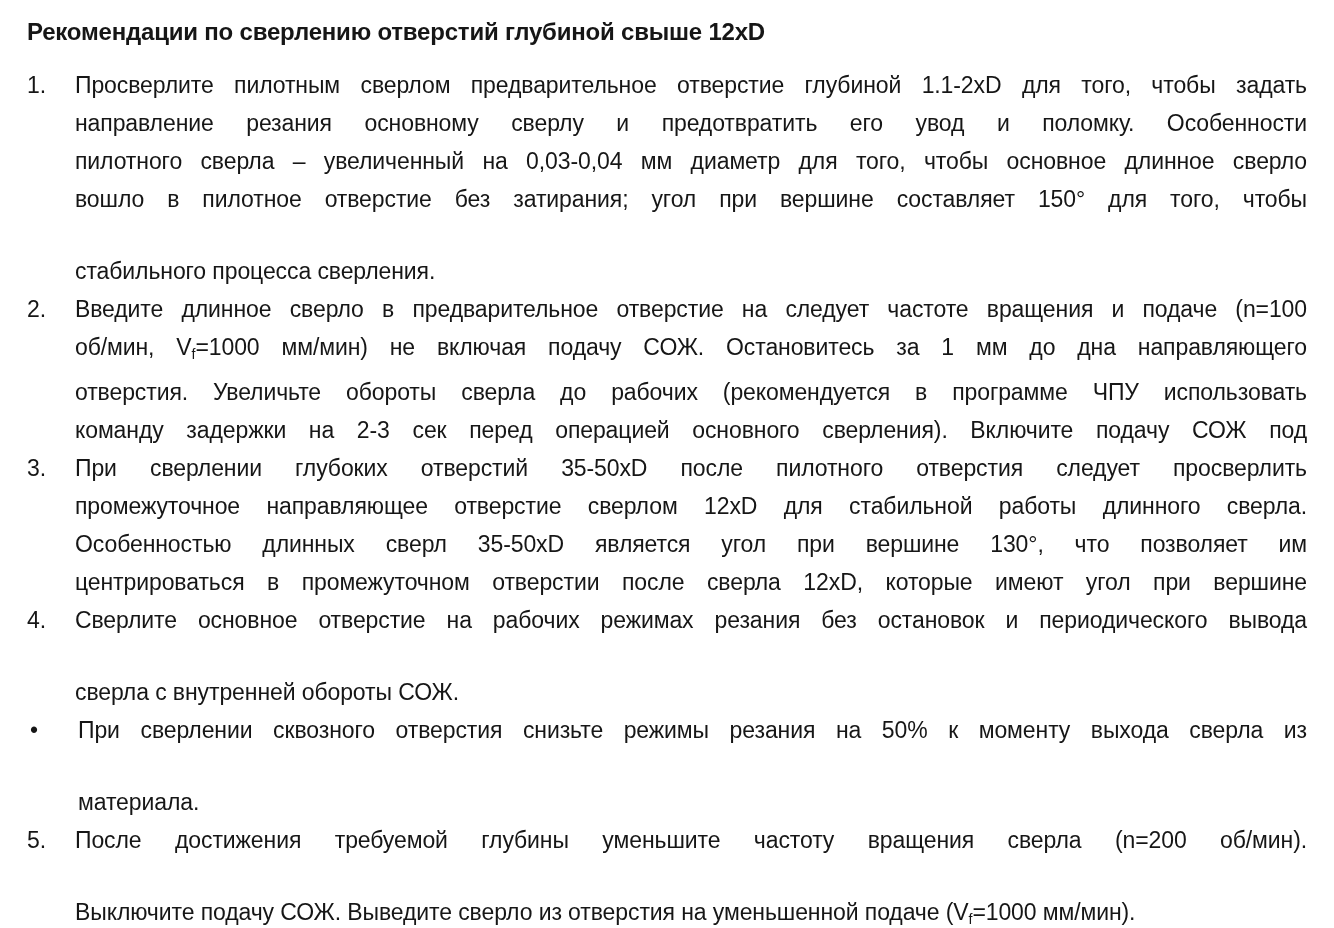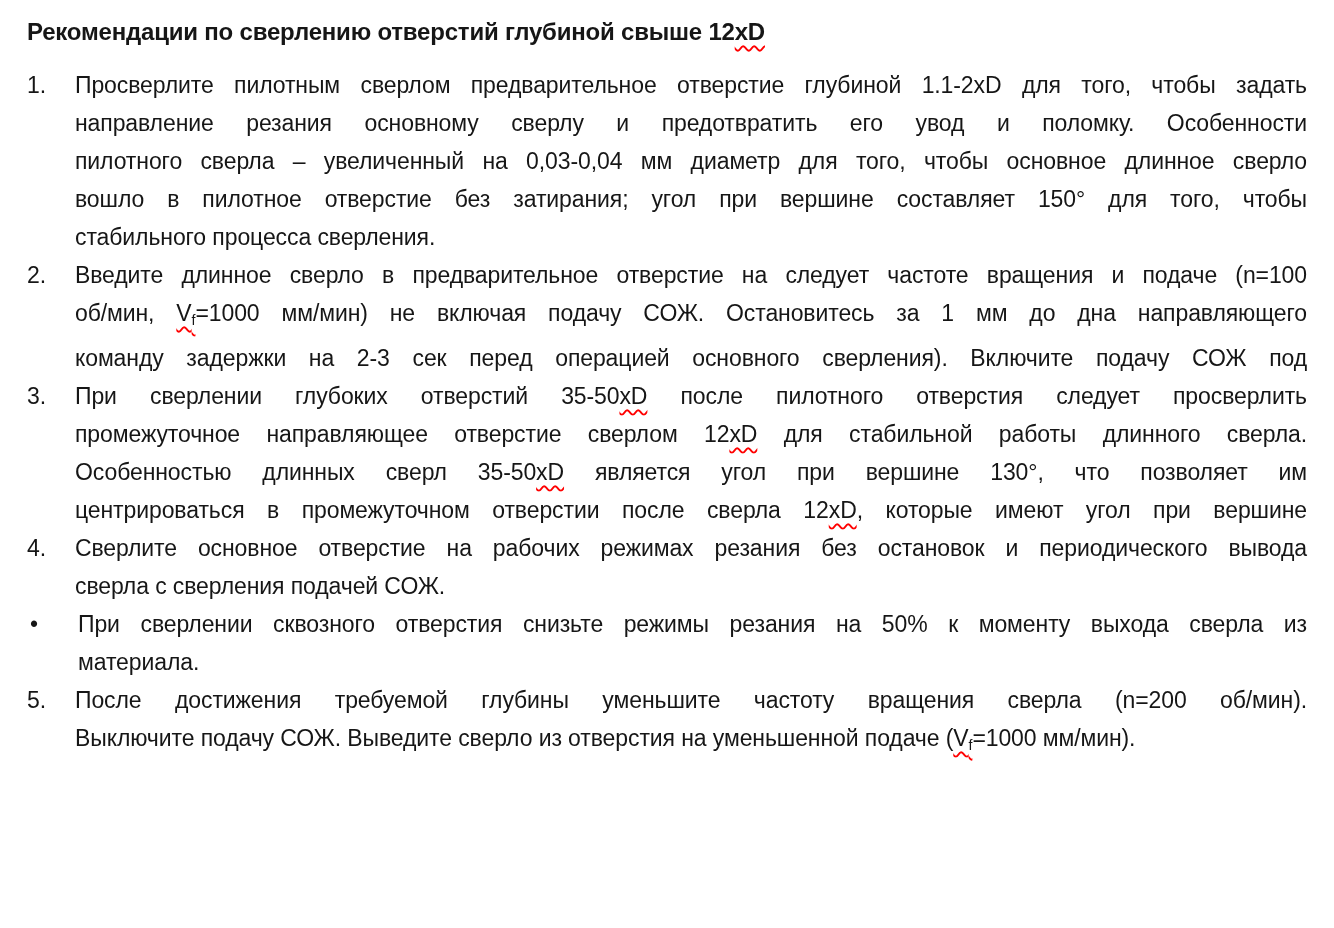--- a/index.html
+++ b/index.html
@@ -45,23 +45,23 @@
     flex: 1;
     min-width: 0;
   }
   .line {
     text-align: justify;
     text-align-last: justify;
     white-space: normal;
   }
   .line.last {
     text-align-last: left;
+    margin-top: 34px;
   }
   .squiggle {
-    text-decoration: underline;
     text-decoration-style: wavy;
     text-decoration-color: #ff0000;
     text-decoration-thickness: 2px;
     text-underline-offset: 5px;
     text-decoration-skip-ink: none;
   }
   .sub {
     font-size: 0.62em;
     vertical-align: -0.25em;
   }
@@ -80,37 +80,38 @@
           <div class="line"><span>пилотного сверла – увеличенный на 0,03-0,04 мм диаметр для того, чтобы основное длинное сверло</span></div>
           <div class="line"><span>вошло в пилотное отверстие без затирания; угол при вершине составляет 150° для того, чтобы</span></div>
           <div class="line last"><span>стабильного процесса сверления.</span></div>
         </div>
       </div>
       <div class="item">
         <div class="marker">2.</div>
         <div class="content">
           <div class="line"><span>Введите длинное сверло в предварительное отверстие на следует частоте вращения и подаче (n=100</span></div>
           <div class="line"><span>об/мин, </span><span class="squiggle">V</span><span class="squiggle sub">f</span><span>=1000 мм/мин) не включая подачу СОЖ. Остановитесь за 1 мм до дна направляющего</span></div>
+          <div class="line"><span>отверстия. Увеличьте обороты сверла до рабочих (рекомендуется в программе ЧПУ использовать</span></div>
           <div class="line"><span>команду задержки на 2-3 сек перед операцией основного сверления). Включите подачу СОЖ под</span></div>
         </div>
       </div>
       <div class="item">
         <div class="marker">3.</div>
         <div class="content">
           <div class="line"><span>При сверлении глубоких отверстий 35-50</span><span class="squiggle">xD</span><span> после пилотного отверстия следует просверлить</span></div>
           <div class="line"><span>промежуточное направляющее отверстие сверлом 12</span><span class="squiggle">xD</span><span> для стабильной работы длинного сверла.</span></div>
           <div class="line"><span>Особенностью длинных сверл 35-50</span><span class="squiggle">xD</span><span> является угол при вершине 130°, что позволяет им</span></div>
           <div class="line"><span>центрироваться в промежуточном отверстии после сверла 12</span><span class="squiggle">xD</span><span>, которые имеют угол при вершине</span></div>
         </div>
       </div>
       <div class="item">
         <div class="marker">4.</div>
         <div class="content">
           <div class="line"><span>Сверлите основное отверстие на рабочих режимах резания без остановок и периодического вывода</span></div>
-          <div class="line last"><span>сверла с сверления подачей СОЖ.</span></div>
+          <div class="line last"><span>сверла с внутренней обороты СОЖ.</span></div>
         </div>
       </div>
       <div class="item">
         <div class="marker bullet">•</div>
         <div class="content">
           <div class="line"><span>При сверлении сквозного отверстия снизьте режимы резания на 50% к моменту выхода сверла из</span></div>
           <div class="line last"><span>материала.</span></div>
         </div>
       </div>
       <div class="item">

